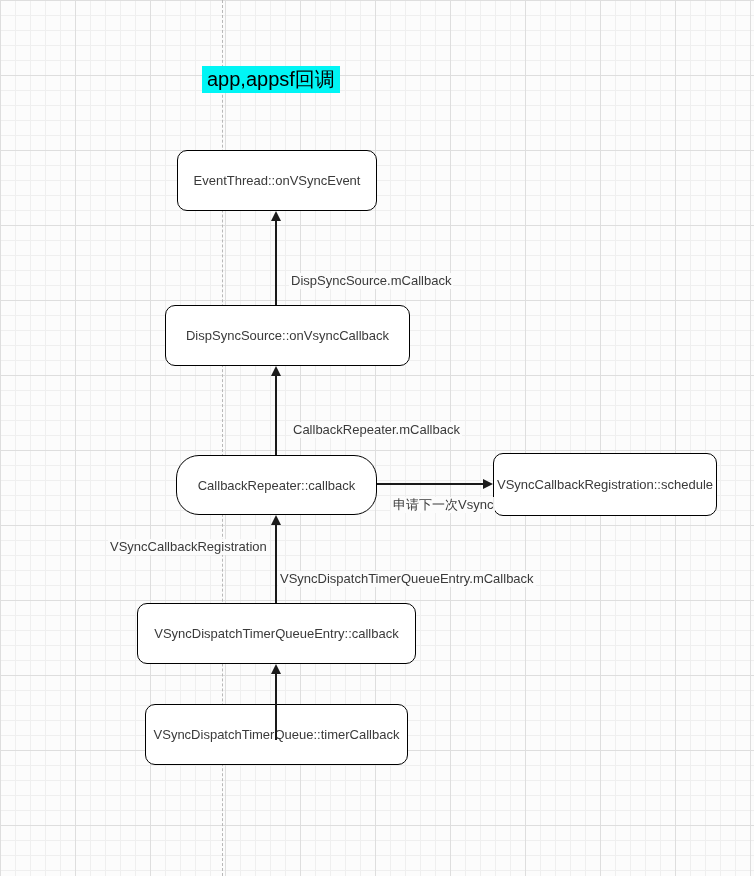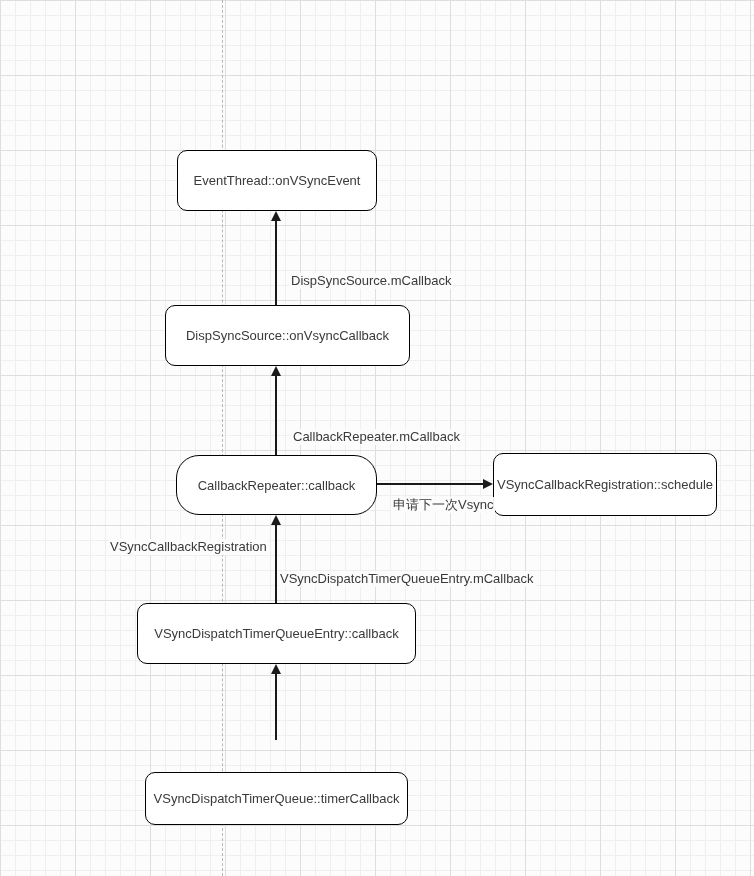--- a/index.html
+++ b/index.html
@@ -49,21 +49,21 @@
     font-size: 13px;
     color: #3a3a3a;
     box-sizing: border-box;
     white-space: nowrap;
   }
   .n-event-thread        { left: 177px; top: 150px; width: 200px; height: 61px; }
   .n-disp-sync-source    { left: 165px; top: 305px; width: 245px; height: 61px; }
   .n-callback-repeater   { left: 176px; top: 455px; width: 201px; height: 60px; border-radius: 23px; }
   .n-schedule            { left: 493px; top: 453px; width: 224px; height: 63px; }
   .n-timer-queue-entry   { left: 137px; top: 603px; width: 279px; height: 61px; }
-  .n-timer-queue         { left: 145px; top: 772px; width: 263px; height: 53px; }
+  .n-timer-queue         { left: 145px; top: 704px; width: 263px; height: 61px; }
 
   .edge-line-v {
     position: absolute;
     width: 0;
     border-left: 2px solid #1a1a1a;
   }
   .edge-line-h {
     position: absolute;
     height: 0;
     border-top: 2px solid #1a1a1a;
@@ -85,21 +85,21 @@
   .edge-label {
     position: absolute;
     font-size: 13px;
     color: #3a3a3a;
     background: rgba(252,252,252,0.92);
     padding: 0 2px;
     white-space: nowrap;
     line-height: 16px;
   }
   .el-1 { left: 289px; top: 273px; }
-  .el-2 { left: 291px; top: 422px; margin-top: 7px; }
+  .el-2 { left: 291px; top: 422px; }
   .el-3 { left: 391px; top: 497px; }
   .el-4 { left: 108px; top: 539px; }
   .el-5 { left: 278px; top: 571px; }
 
   .watermark {
     position: absolute;
     right: 4px; top: 825px;
     font-size: 27px;
     font-weight: bold;
     letter-spacing: 1px;
@@ -108,20 +108,21 @@
     white-space: nowrap;
   }
 </style>
 </head>
 <body>
 
 <div class="canvas">
 
   <div class="page-guide"></div>
 
+  <div class="diagram-title">app,appsf回调</div>
 
   <div class="node n-event-thread">
     <span>EventThread::onVSyncEvent</span>
   </div>
   <div class="node n-disp-sync-source">
     <span>DispSyncSource::onVsyncCallback</span>
   </div>
   <div class="node n-callback-repeater">
     <span>CallbackRepeater::callback</span>
   </div>

